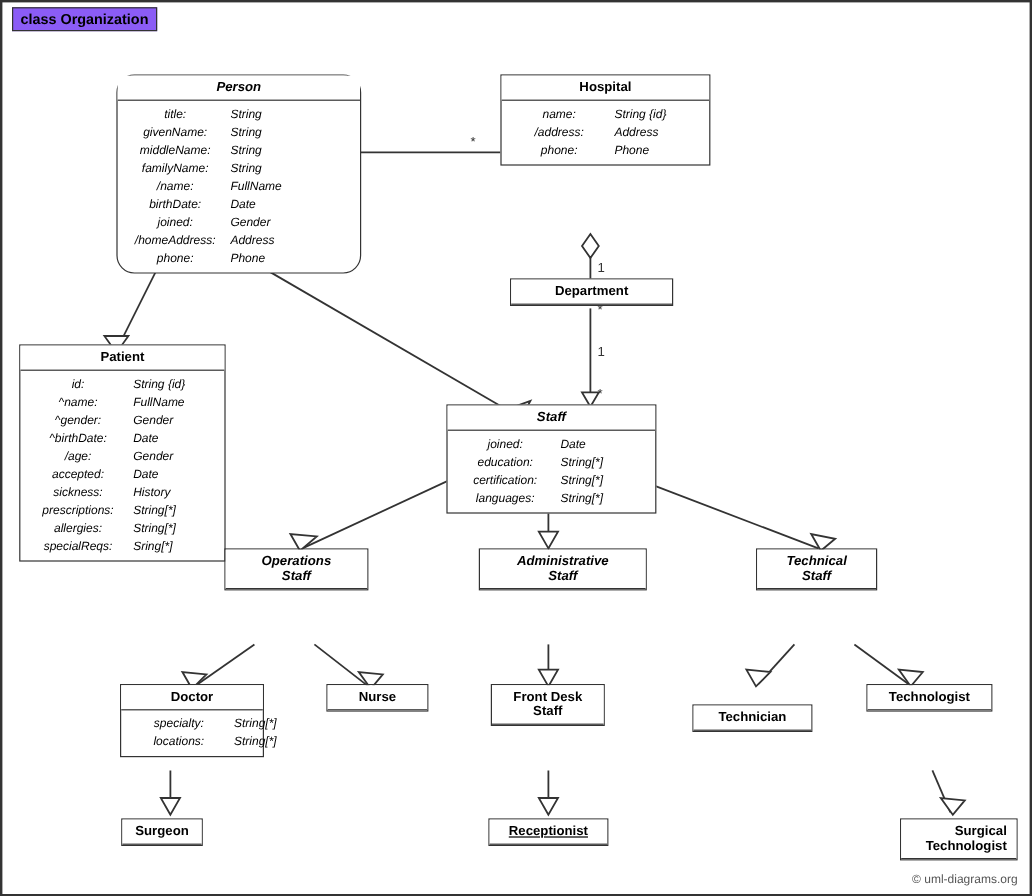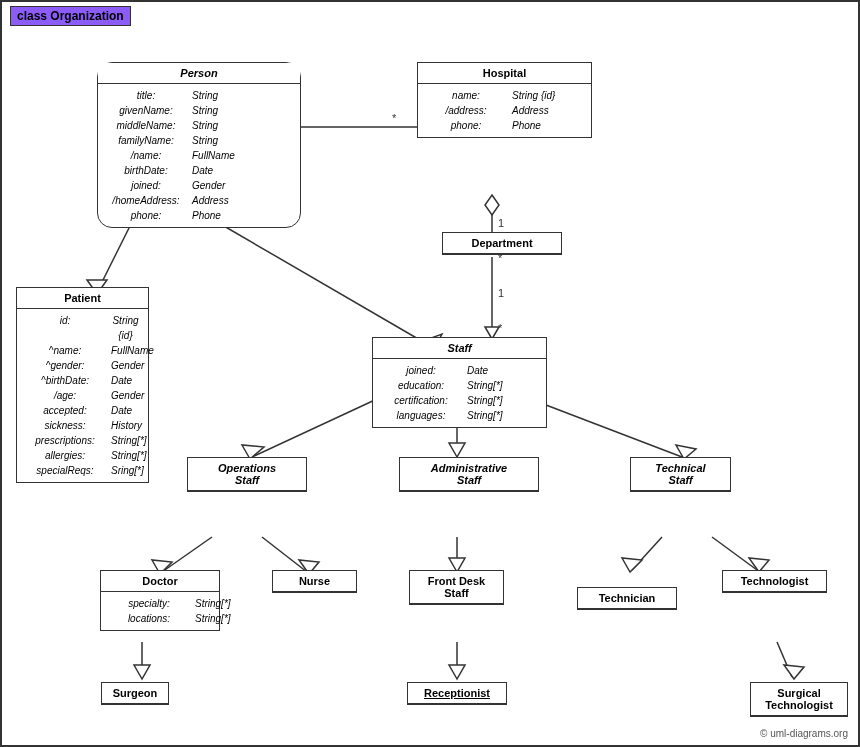--- a/index.html
+++ b/index.html
@@ -200,21 +200,21 @@
           <span class="attr-name">/address:</span>
           <span class="attr-type">Address</span>
         </div>
       <div class="attr-row">
           <span class="attr-name">phone:</span>
           <span class="attr-type">Phone</span>
         </div>
     </div>
   </div>
 
-  <div class="uml-class" style="left:440px; top:230px; width:120px;">
+  <div class="uml-class" style="left:423px; top:230px; width:136px;">
     <div class="class-header">Department</div>
   </div>
 
   <div class="uml-class" style="left:370px; top:335px; width:175px;">
     <div class="class-header italic"><em>Staff</em></div>
     <div class="class-body">
       <div class="attr-row">
           <span class="attr-name">joined:</span>
           <span class="attr-type">Date</span>
         </div>
@@ -226,21 +226,21 @@
           <span class="attr-name">certification:</span>
           <span class="attr-type">String[*]</span>
         </div>
       <div class="attr-row">
           <span class="attr-name">languages:</span>
           <span class="attr-type">String[*]</span>
         </div>
     </div>
   </div>
 
-  <div class="uml-class" style="left:14px; top:285px; width:133px;">
+  <div class="uml-class" style="left:14px; top:285px; width:172px;">
     <div class="class-header">Patient</div>
     <div class="class-body">
       <div class="attr-row">
           <span class="attr-name">id:</span>
           <span class="attr-type">String {id}</span>
         </div>
       <div class="attr-row">
           <span class="attr-name">^name:</span>
           <span class="attr-type">FullName</span>
         </div>
@@ -322,18 +322,18 @@
   </div>
 
   <div class="uml-class" style="left:99px; top:680px; width:68px;">
     <div class="class-header">Surgeon</div>
   </div>
 
   <div class="uml-class" style="left:405px; top:680px; width:100px;text-decoration:underline;">
     <div class="class-header">Receptionist</div>
   </div>
 
-  <div class="uml-class" style="left:748px; top:680px; width:98px;">
+  <div class="uml-class" style="left:748px; top:680px; width:98px;text-align:right;">
     <div class="class-header">Surgical<br>Technologist</div>
   </div>
 
   <span class="copyright">© uml-diagrams.org</span>
 </div>
 
 </body></html>

